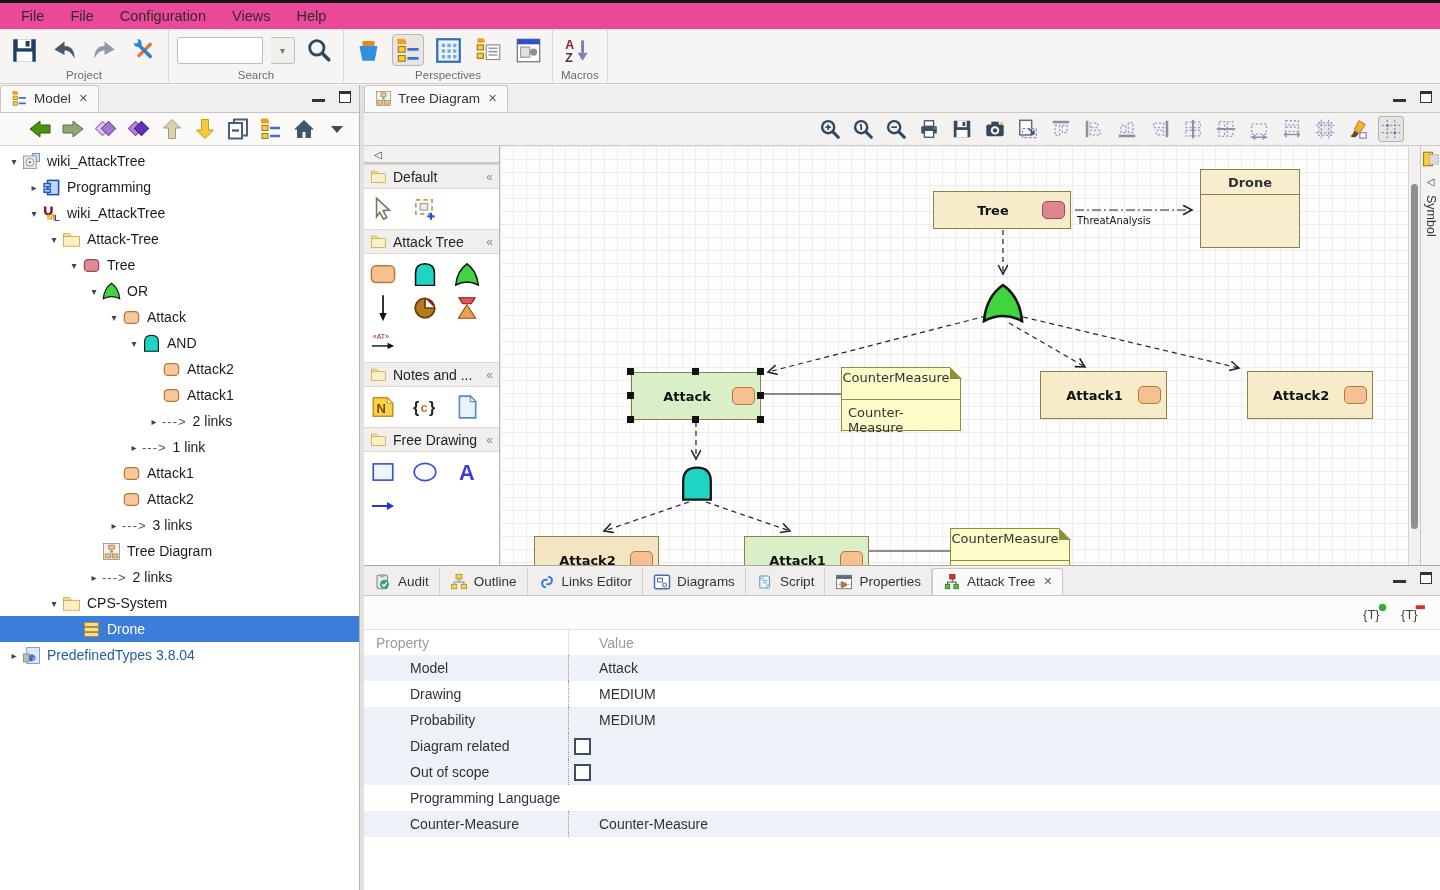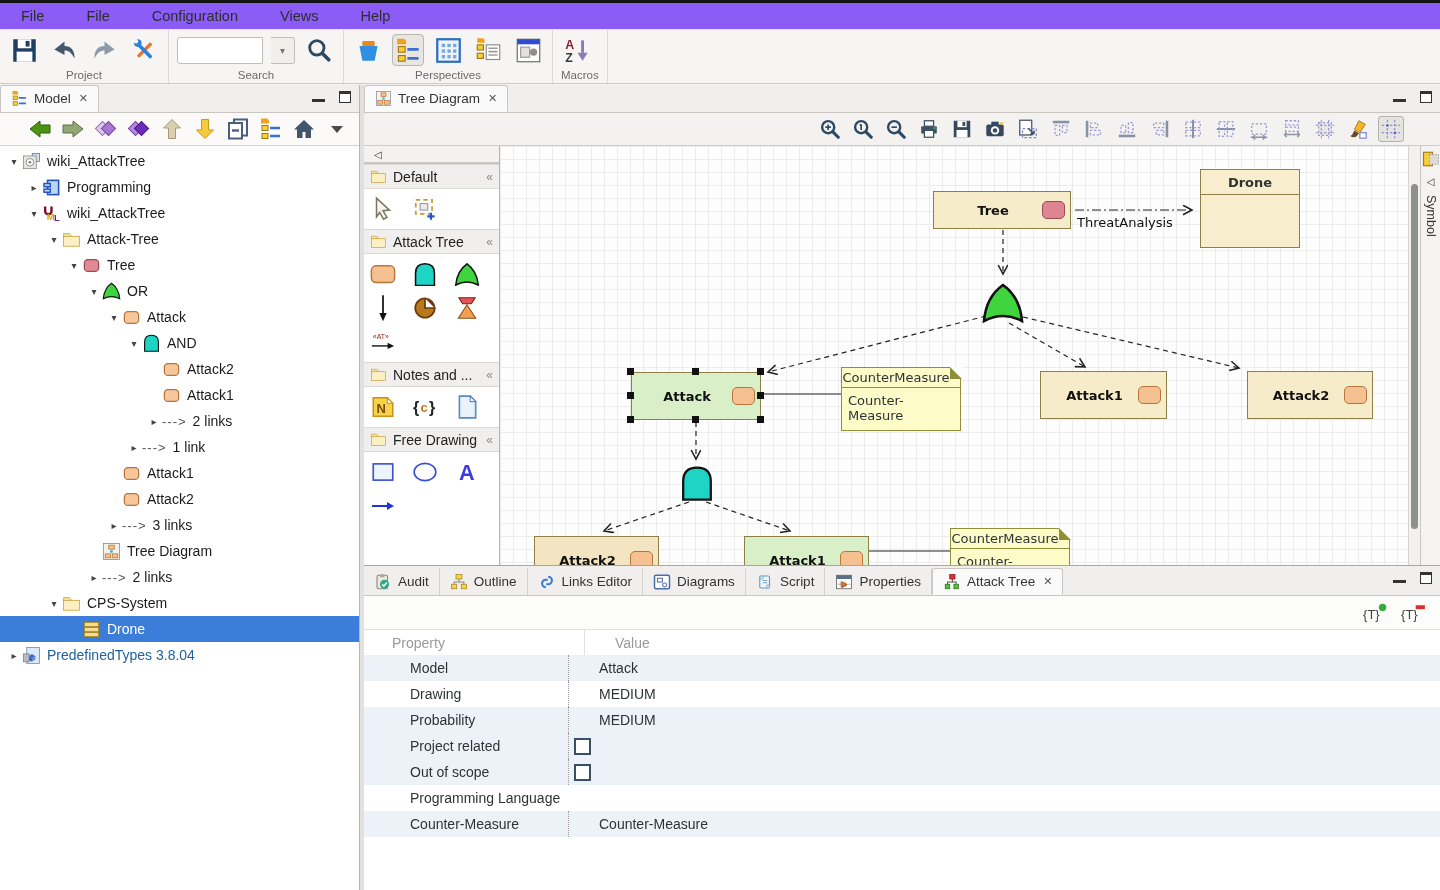--- a/index.html
+++ b/index.html
@@ -3,21 +3,21 @@
 <meta charset="utf-8">
 <style>
   * { margin:0; padding:0; box-sizing:border-box; }
   html,body { width:1440px; height:890px; overflow:hidden; }
   body { font-family:"Liberation Sans", sans-serif; background:#f4f3f1; color:#2e3436; position:relative; font-size:14px; }
   svg { display:block; }
   .icon { display:inline-flex; align-items:center; justify-content:center; flex:0 0 auto; }
 
   
   #topstrip { height:3px; background:#141414; }
-  #menubar { height:27px; background:#8b5cf6; display:flex; align-items:center; padding-left:10px; gap:20px; border-bottom:1px solid #e8e6e3; }
+  #menubar { height:27px; background:#ec4899; display:flex; align-items:center; padding-left:10px; gap:4px; border-bottom:1px solid #e8e6e3; }
   .menu-item { padding:3px 11px; font-size:14.5px; color:#2d2d2d; border-radius:4px; cursor:default; }
   #main-toolbar { height:54px; background:#f6f5f4; border-bottom:1px solid #cfccc8; display:flex; align-items:stretch; }
   .tb-group { display:flex; flex-direction:column; justify-content:space-between; padding:3px 8px 1px 8px; border-right:1px solid #dddbd7; }
   .tb-icons { display:flex; align-items:center; gap:8px; height:34px; }
   .tb-label { text-align:center; font-size:11.5px; color:#6b6b6b; padding-bottom:1px; }
   .tb-btn { width:32px; height:32px; display:flex; align-items:center; justify-content:center; border-radius:4px; }
   .tb-btn.pressed { background:#e9e6e2; border:1px solid #b9b6b1; }
   #search-input { width:86px; height:27px; border:1px solid #c2bfbb; background:#fff; border-radius:3px 0 0 3px; padding:0 6px; font-size:13px; }
   #search-drop { width:24px; height:27px; border:1px solid #c2bfbb; border-left:none; background:#f1efec; color:#777; font-size:10px; display:flex; align-items:center; justify-content:center; border-radius:0 3px 3px 0; }
 
@@ -64,38 +64,38 @@
     background-size:13px 13px; }
   #edges { position:absolute; left:0; top:0; width:100%; height:100%; }
   .node { position:absolute; border:1.5px solid #8f7f47; display:flex; align-items:center; justify-content:center; font-family:"DejaVu Sans", sans-serif; font-size:13px; font-weight:bold; color:#111; }
   .node .badge { position:absolute; right:5px; top:50%; transform:translateY(-50%); width:23px; height:18px; border-radius:5px; }
   .badge.orange { background:#f6c191; border:1.5px solid #b8763a; }
   .badge.pink { background:#dd8691; border:1.5px solid #9c4a55; }
   .node .nlabel { transform:translateX(-9px); }
   .block { position:absolute; border:1.5px solid #8f7f47; background:#f8eecd; font-family:"DejaVu Sans", sans-serif; }
   .block .btitle { height:25px; border-bottom:1.5px solid #8f7f47; display:flex; align-items:center; justify-content:center; font-weight:bold; font-size:13px; }
   .note { position:absolute; background:#fdfbc8; border:1.5px solid #8f8f3a; font-family:"DejaVu Sans", sans-serif; font-size:13px; }
-  .note .ntitle { height:20px; border-bottom:1.5px solid #8f8f3a; text-align:center; line-height:19px; padding-right:10px; }
+  .note .ntitle { height:32px; border-bottom:1.5px solid #8f8f3a; text-align:center; line-height:19px; padding-right:10px; }
   .note .nbody { padding:5px 6px; }
   .note .ear { position:absolute; top:-1.5px; right:-1.5px; width:0; height:0; border-left:12px solid #8f8f3a; border-top:12px solid #fdfdfd; }
   .handle { position:absolute; width:7px; height:7px; background:#111; }
-  #edge-label { position:absolute; font-family:"DejaVu Sans", sans-serif; font-size:13px; color:#111; }
+  #edge-label { position:absolute; font-family:"DejaVu Sans", sans-serif; font-size:10px; color:#111; }
 
   #vscroll { width:12px; background:#f2f1ef; border-left:1px solid #d6d4d0; position:relative; }
   #vscroll .thumb { position:absolute; left:2px; right:2px; top:38px; height:345px; background:#8f8f8b; border-radius:6px; }
   #symbol-strip { width:20px; background:#f4f3f1; border-left:1px solid #c9c6c2; display:flex; flex-direction:column; align-items:center; padding-top:4px; gap:8px; }
   #symbol-strip .vtext { writing-mode:vertical-rl; font-size:12.5px; color:#333; }
   #symbol-strip .tri { font-size:10px; color:#333; }
 
   
   #bottom-tabs { height:30px; }
   #bottom-actions { height:34px; background:#fcfcfb; border-bottom:1px solid #e3e1de; display:flex; align-items:center; justify-content:flex-end; gap:12px; padding-right:14px; }
   #prop-table { flex:1; overflow:hidden; }
   .prow { height:26px; display:flex; align-items:center; }
-  .prow.head { height:25px; color:#9a9a9a;margin-left:16px; }
+  .prow.head { height:25px; color:#9a9a9a; }
   .prow.stripe { background:#edf1f8; }
   .pcol1 { width:204px; padding-left:46px; flex:0 0 204px; }
   .prow.head .pcol1 { padding-left:12px; }
   .pcol2 { flex:1; border-left:1px dotted #9a9a9a; padding-left:30px; height:100%; display:flex; align-items:center; }
   .prow.head .pcol2 { border-left:1px solid #e0e0e0; }
   .pcol2.cbcell { padding-left:5px; }
   .cb { width:17px; height:17px; border:2px solid #3a4f66; background:#fff; display:flex; align-items:center; justify-content:center; }
   .cb.checked { background:#3a4f66; color:#fff; font-size:12px; }
 </style>
 </head>
@@ -1123,21 +1123,21 @@
       </div>
       <div class="prow">
         <div class="pcol1">Drawing</div>
         <div class="pcol2">MEDIUM</div>
       </div>
       <div class="prow stripe">
         <div class="pcol1">Probability</div>
         <div class="pcol2">MEDIUM</div>
       </div>
       <div class="prow stripe">
-        <div class="pcol1">Project related</div>
+        <div class="pcol1">Diagram related</div>
         <div class="pcol2 cbcell">
           <span class="cb"></span>
         </div>
       </div>
       <div class="prow stripe">
         <div class="pcol1">Out of scope</div>
         <div class="pcol2 cbcell">
           <span class="cb"></span>
         </div>
       </div>

